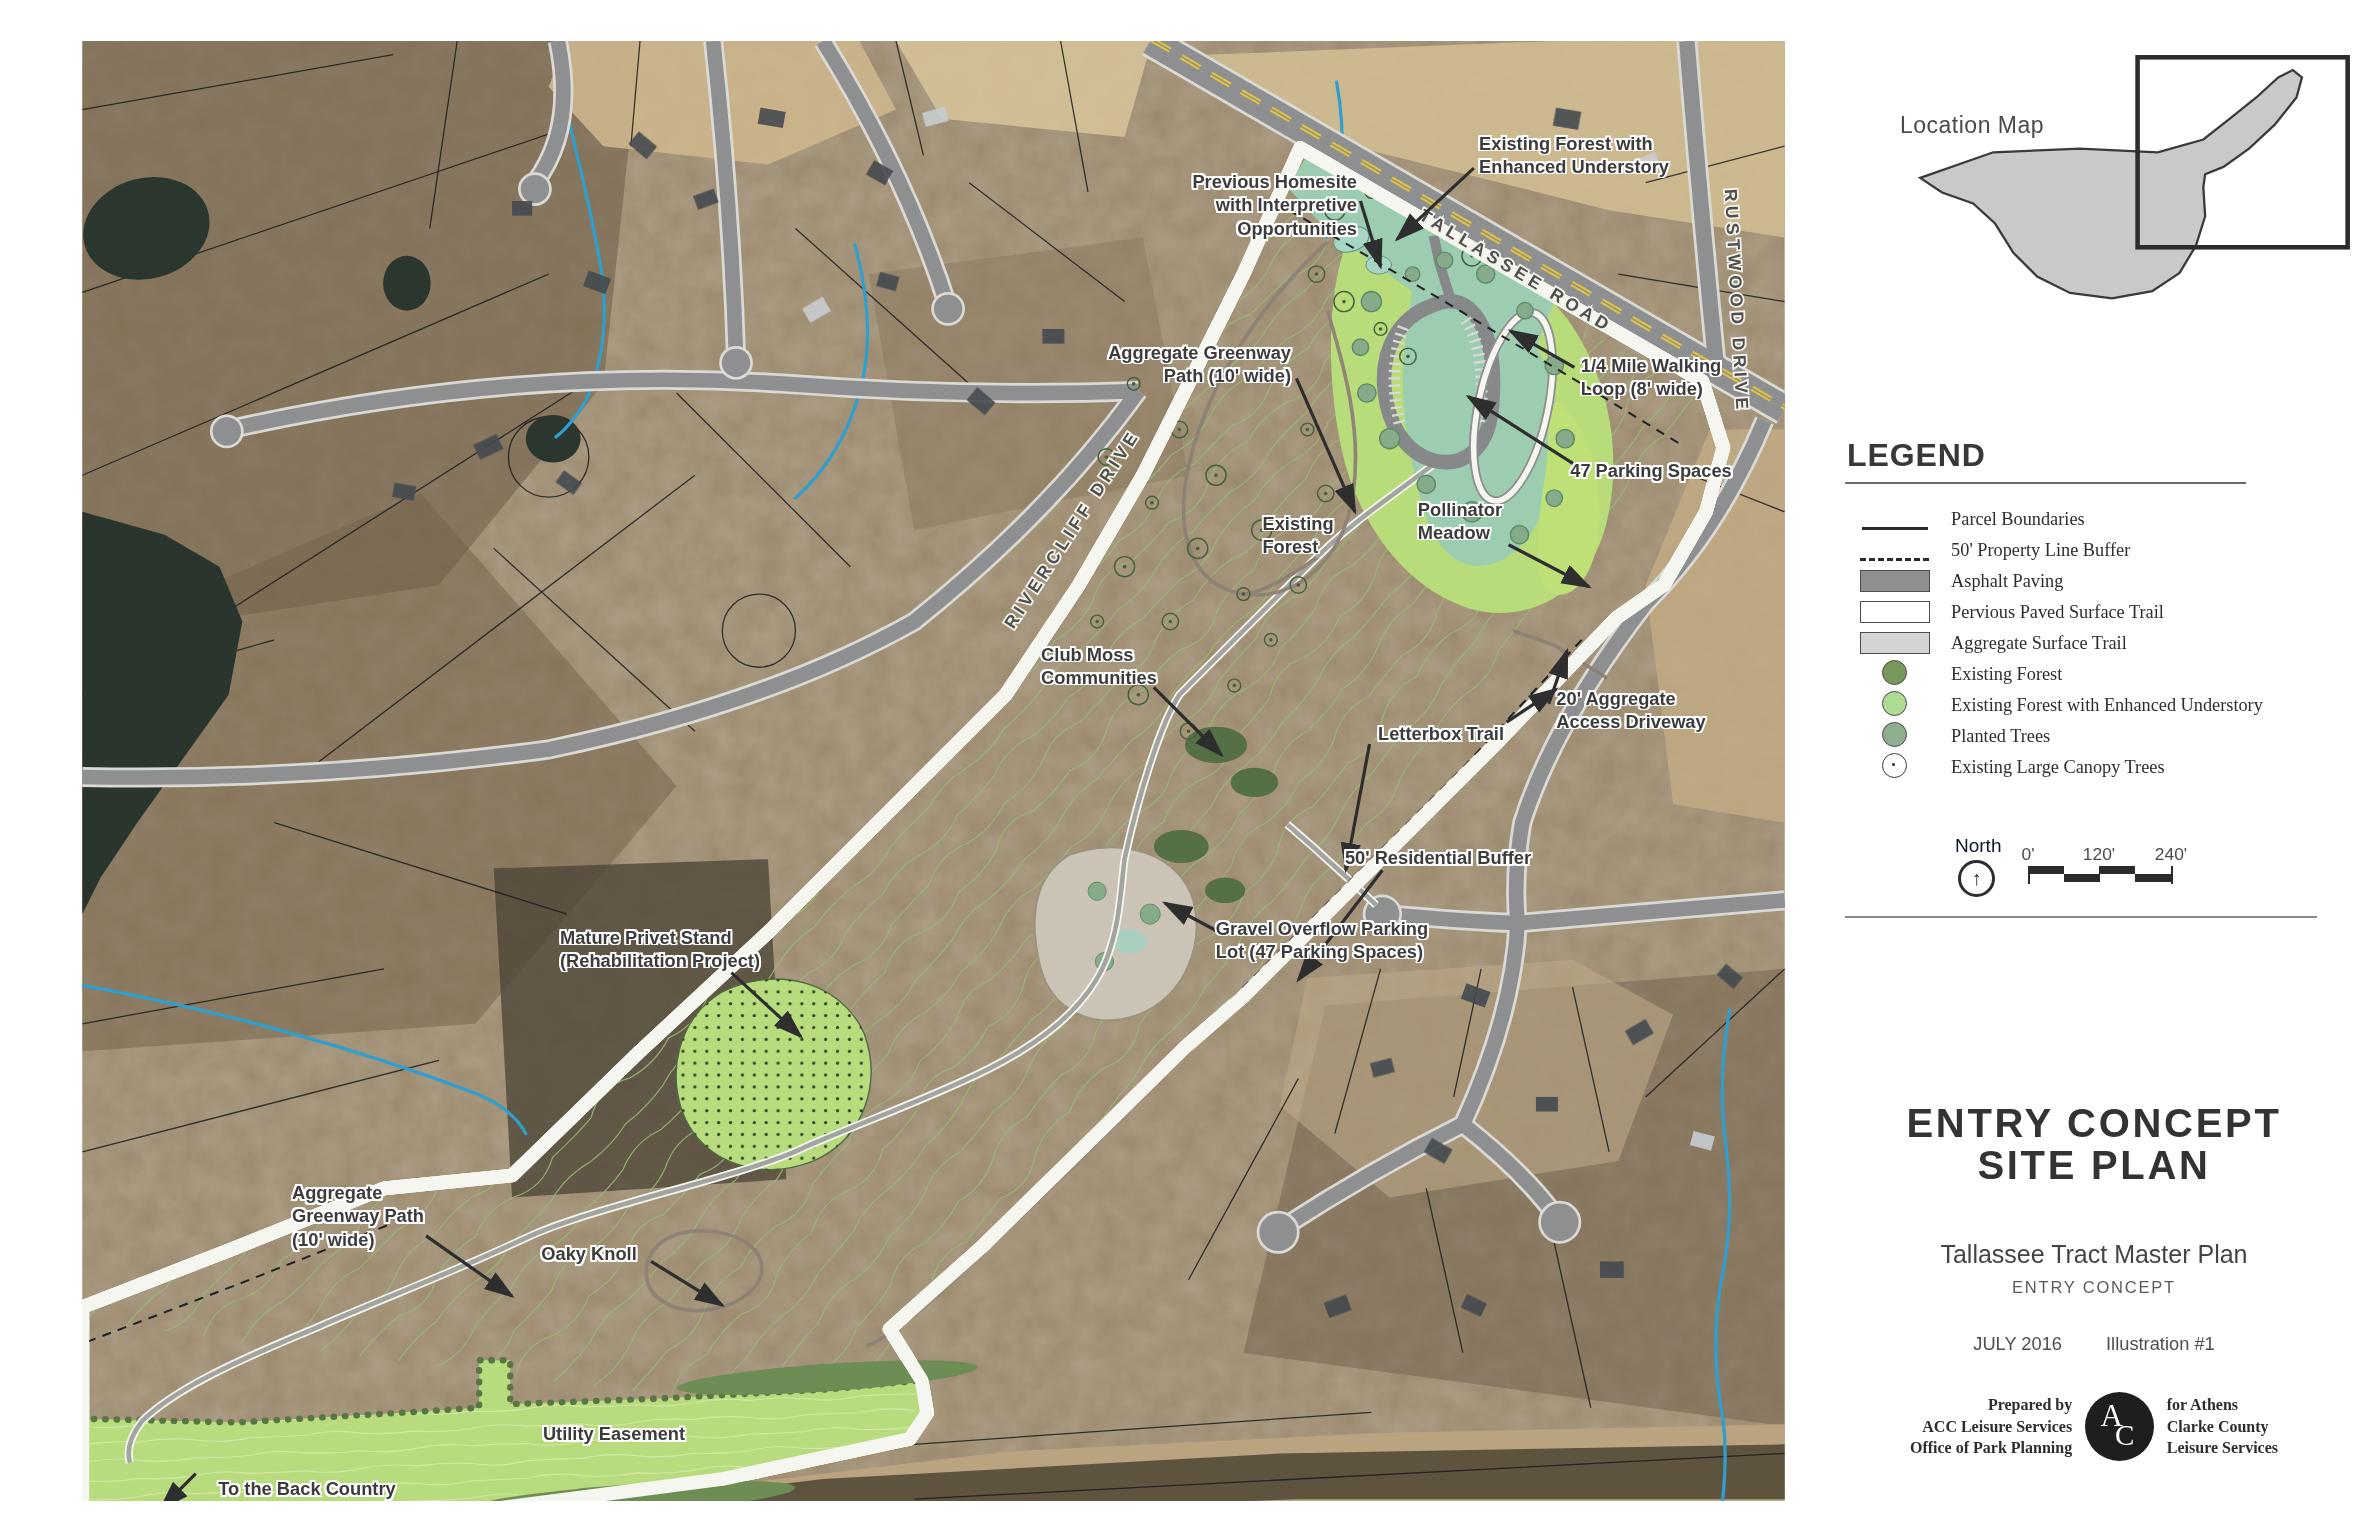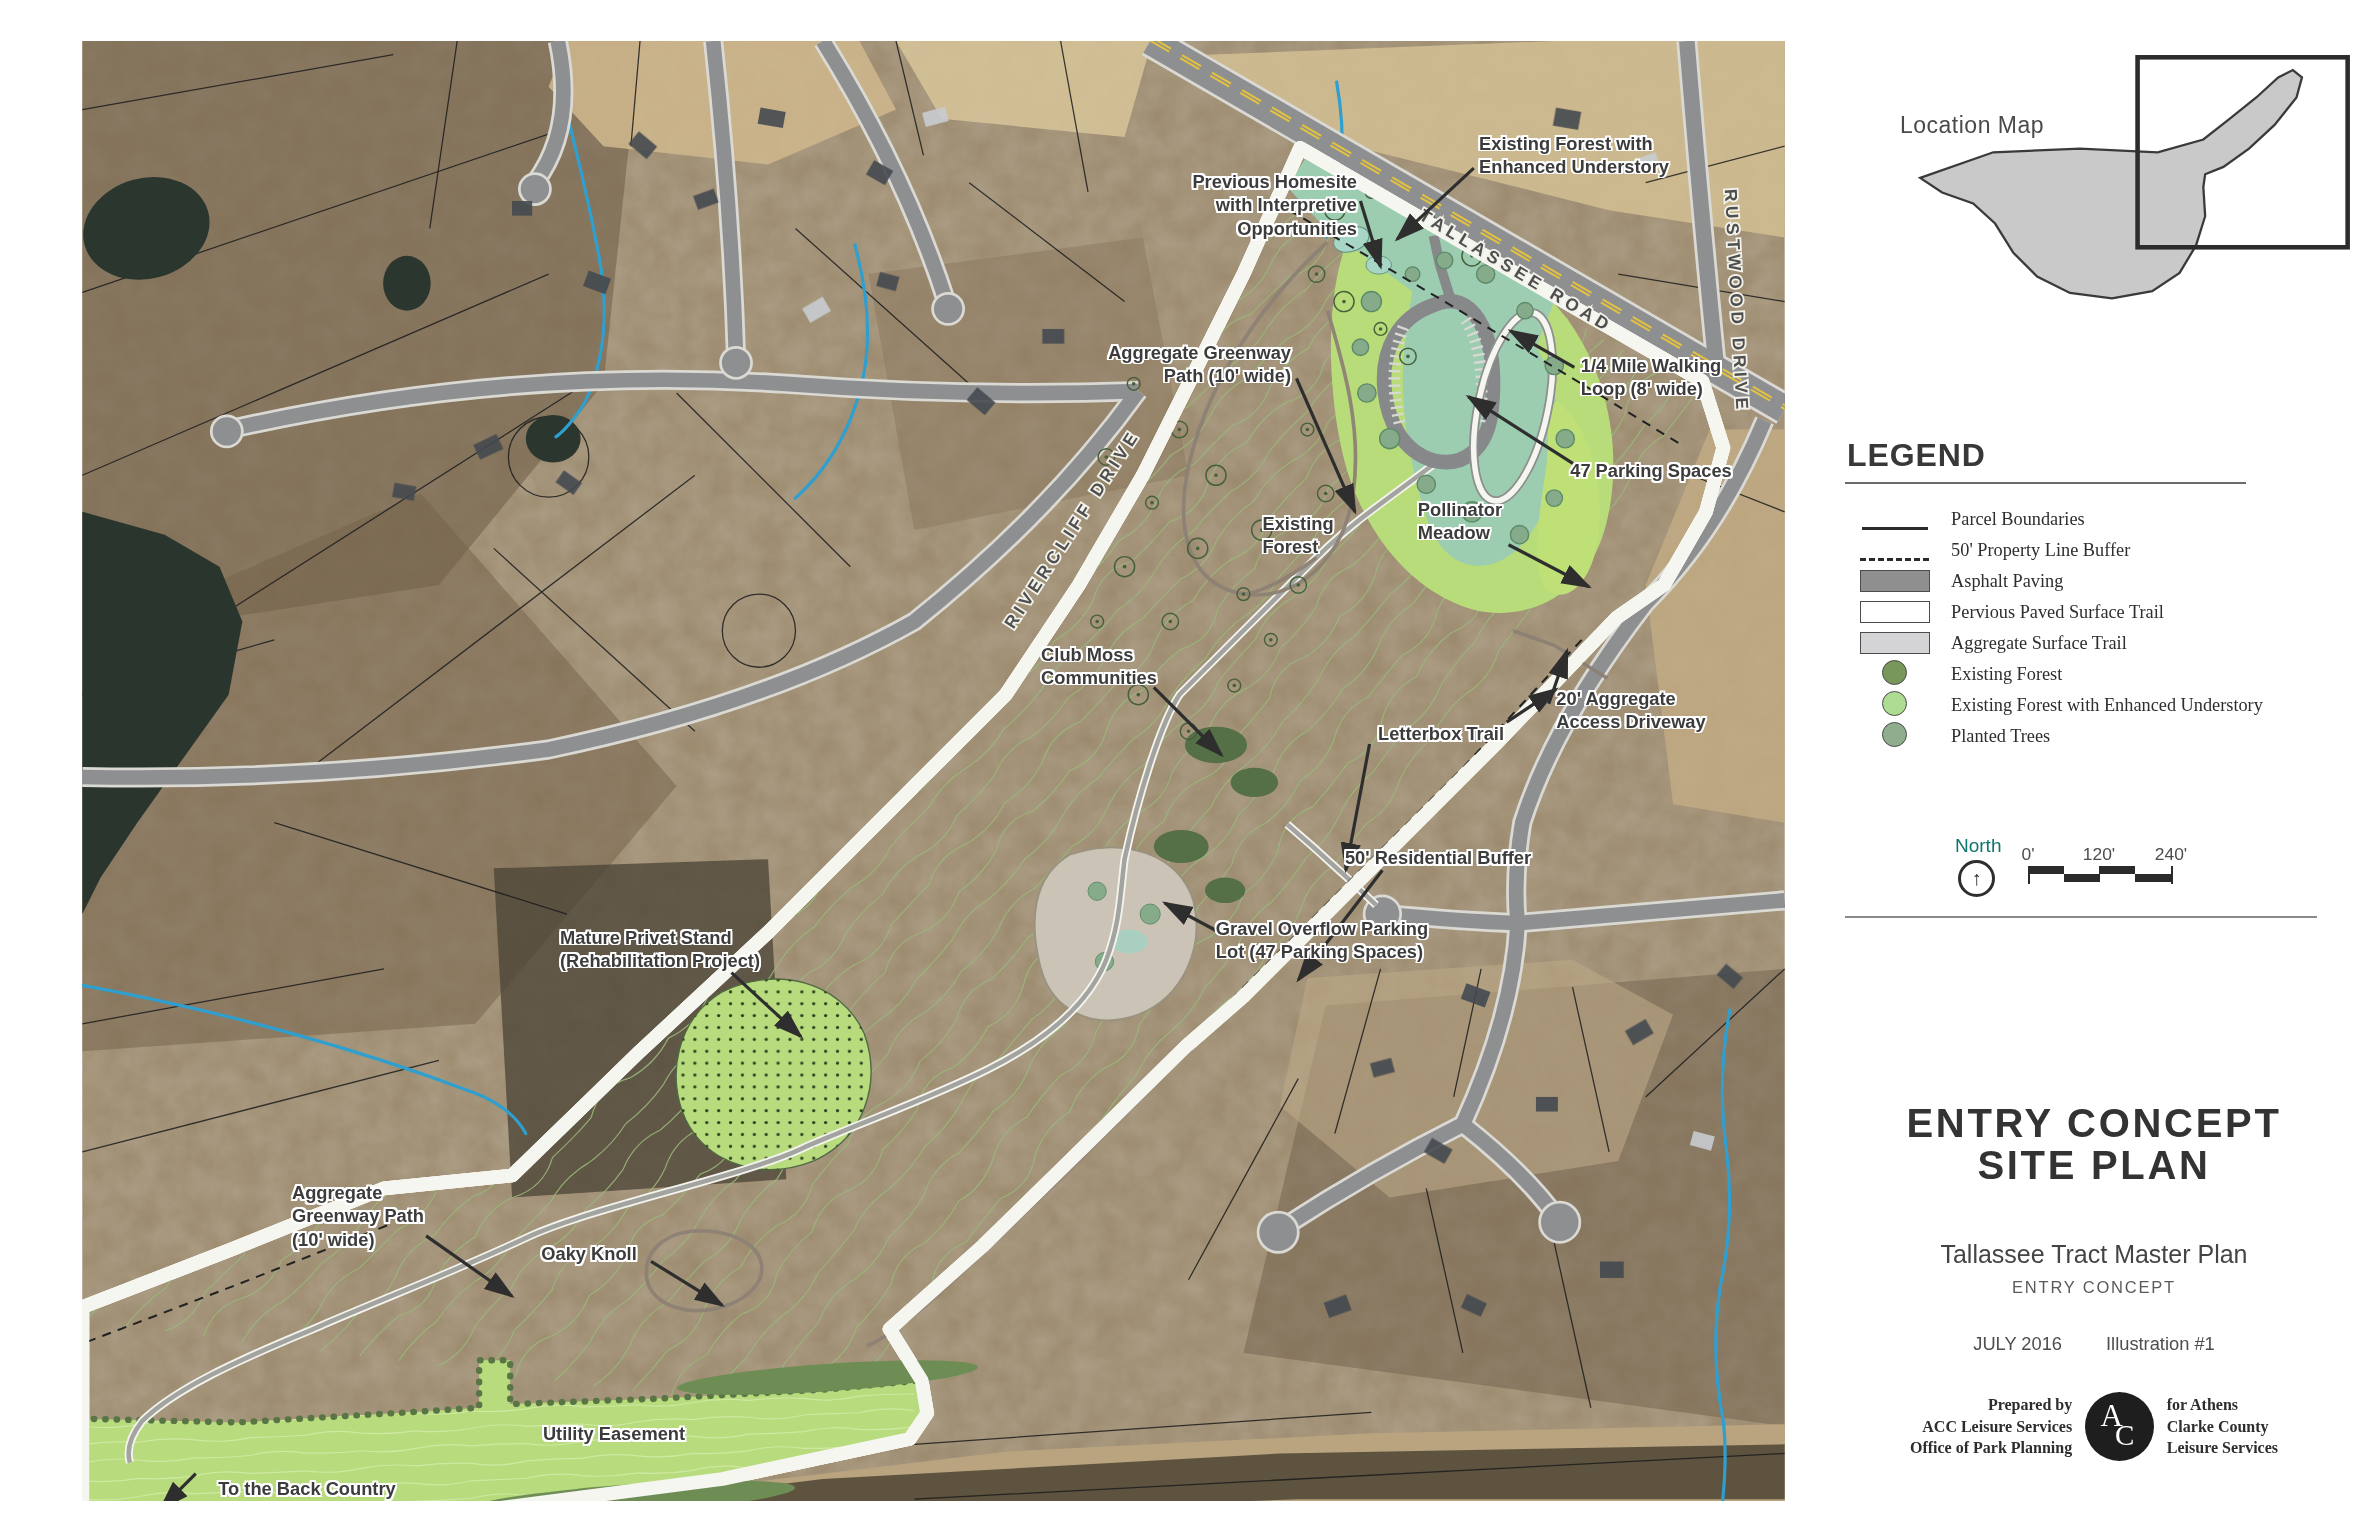--- a/index.html
+++ b/index.html
@@ -27,21 +27,21 @@
   .leg-key{width:95px;display:flex;justify-content:center;align-items:center;flex:0 0 95px;}
   .leg-label{font-family:"Liberation Serif",serif;font-size:18.3px;color:#2e2e2e;padding-left:9.1px;}
   .key-line{width:66px;height:2.7px;background:#2b2b2b;}
   .key-dash{width:69px;border-top:3.7px dashed #2b2b2b;}
   .key-rect{width:68px;height:20px;border:1.4px solid #4c4c4c;}
   .key-circle{width:23px;height:23px;border-radius:50%;border:1.4px solid #4c4c4c;}
   .key-circle.outline{background:#fff;border:1.6px solid #3c3c3c;position:relative;}
   .key-circle.outline::after{content:"";position:absolute;left:9.1px;top:9.1px;width:2.7px;height:2.7px;
       border-radius:50%;background:#3c3c3c;}
   
-  #north-label{left:1955px;top:835px;font-size:19px;color:#0f766e;}
+  #north-label{left:1955px;top:835px;font-size:19px;color:#0f172a;}
   #north-circle{position:absolute;left:1958px;top:860px;width:31px;height:31px;border-radius:50%;
       border:3.2px solid #2e2e2e;display:flex;align-items:center;justify-content:center;
       font-size:20px;font-weight:700;color:#2e2e2e;}
   #scalebar{position:absolute;left:2028px;top:866px;width:143px;height:18.3px;}
   .sb-seg{position:absolute;width:36px;height:8.2px;background:#2b2b2b;}
   .sb-tick{position:absolute;width:1.8px;height:18.3px;background:#2b2b2b;top:0;}
   .sb-label{position:absolute;top:-22px;font-size:17.4px;color:#4c4c4c;transform:translateX(-50%);}
   
   #tb-title1,#tb-title2{left:1847px;width:494px;text-align:center;font-weight:800;color:#333;
       font-size:40px;letter-spacing:2.7px;}
@@ -517,20 +517,26 @@
         <div class="key-circle" style="background: rgb(174, 220, 147);"></div>
       </div>
       <div class="leg-label">Existing Forest with Enhanced Understory</div>
     </div>
     <div class="leg-row">
       <div class="leg-key">
         <div class="key-circle" style="background: rgb(143, 174, 141);"></div>
       </div>
       <div class="leg-label">Planted Trees</div>
     </div>
+    <div class="leg-row">
+      <div class="leg-key">
+        <div class="key-circle outline"></div>
+      </div>
+      <div class="leg-label">Existing Large Canopy Trees</div>
+    </div>
   </div>
 
 <div id="north-label" class="panel-text">North</div>
 <div id="north-circle">↑</div>
 <div id="scalebar">
     <div class="sb-seg" style="left: 0px; top: 0px;"></div>
     <div class="sb-seg" style="left: 36px; top: 8.2px;"></div>
     <div class="sb-seg" style="left: 71px; top: 0px;"></div>
     <div class="sb-seg" style="left: 107px; top: 8.2px;"></div>
     <div class="sb-tick" style="left: 0px;"></div>

